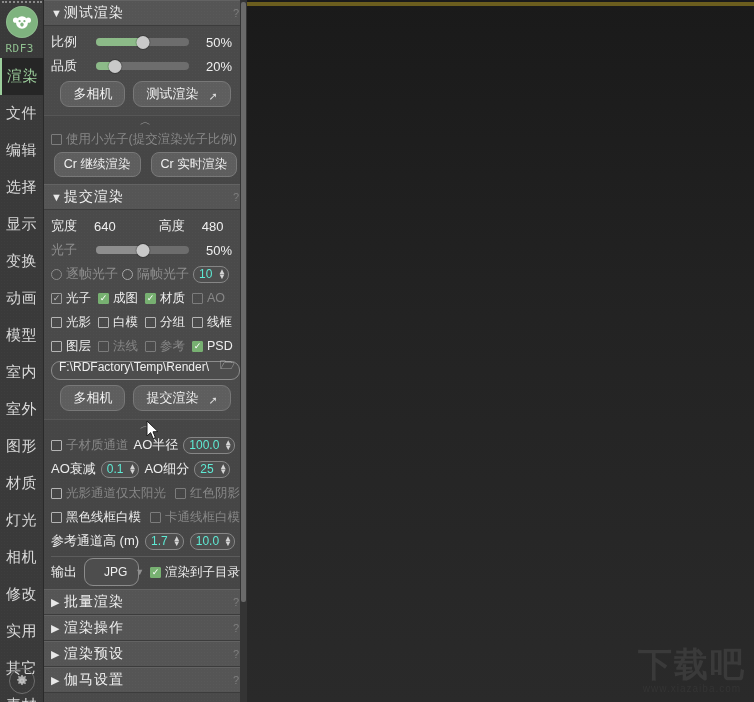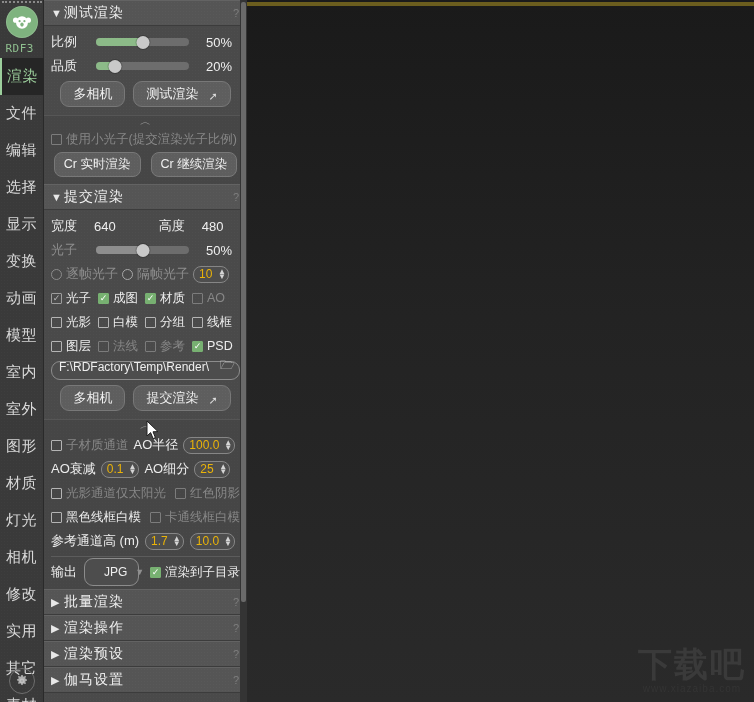--- a/index.html
+++ b/index.html
@@ -154,21 +154,21 @@
     border: 1px solid #a8a8a8; flex: 0 0 11px;
   }
   .ring.dim { border-color: #8b8b8b; }
 
   
   .spin {
     display: inline-flex; align-items: center;
     background: #4e4e4e; border: 1px solid #868686; border-radius: 8px;
     height: 17px; padding: 0 2px 0 5px;
   }
-  .spin .sv { color: #eab308; font-size: 12px; min-width: 14px; }
+  .spin .sv { color: #5eead4; font-size: 12px; min-width: 14px; }
   .spin .arrows {
     display: flex; flex-direction: column; align-items: center;
     margin-left: 5px; line-height: 5px; color: #d5d5d5; font-size: 8px;
   }
 
   
   .pathfield {
     display: flex; align-items: center; height: 19px;
     border: 1px solid #8c8c8c; border-radius: 9px;
     background: #4d4d4d; padding: 0 4px 8px 7px; margin: 3px 0 2px;
@@ -322,24 +322,24 @@
     <div class="subpanel">
       <div class="collapse-arrow">︿</div>
       <div class="row" style="height:20px">
         <span class="cb">
           <span class="box dimbox">✓</span>
           <span class="t dim">使用小光子(提交渲染光子比例)</span>
         </span>
       </div>
       <div class="btnrow" style="gap:10px">
         <div class="btn sm">
+          <span>Cr 继续渲染</span>
+        </div>
+        <div class="btn sm">
           <span>Cr 实时渲染</span>
-        </div>
-        <div class="btn sm">
-          <span>Cr 继续渲染</span>
         </div>
       </div>
     </div>
 
     <div class="sec-header">
       <span class="sec-chevron">▼</span>
       <span class="sec-title">提交渲染</span>
       <span class="sec-help">?</span>
     </div>
     <div class="sec-body">

